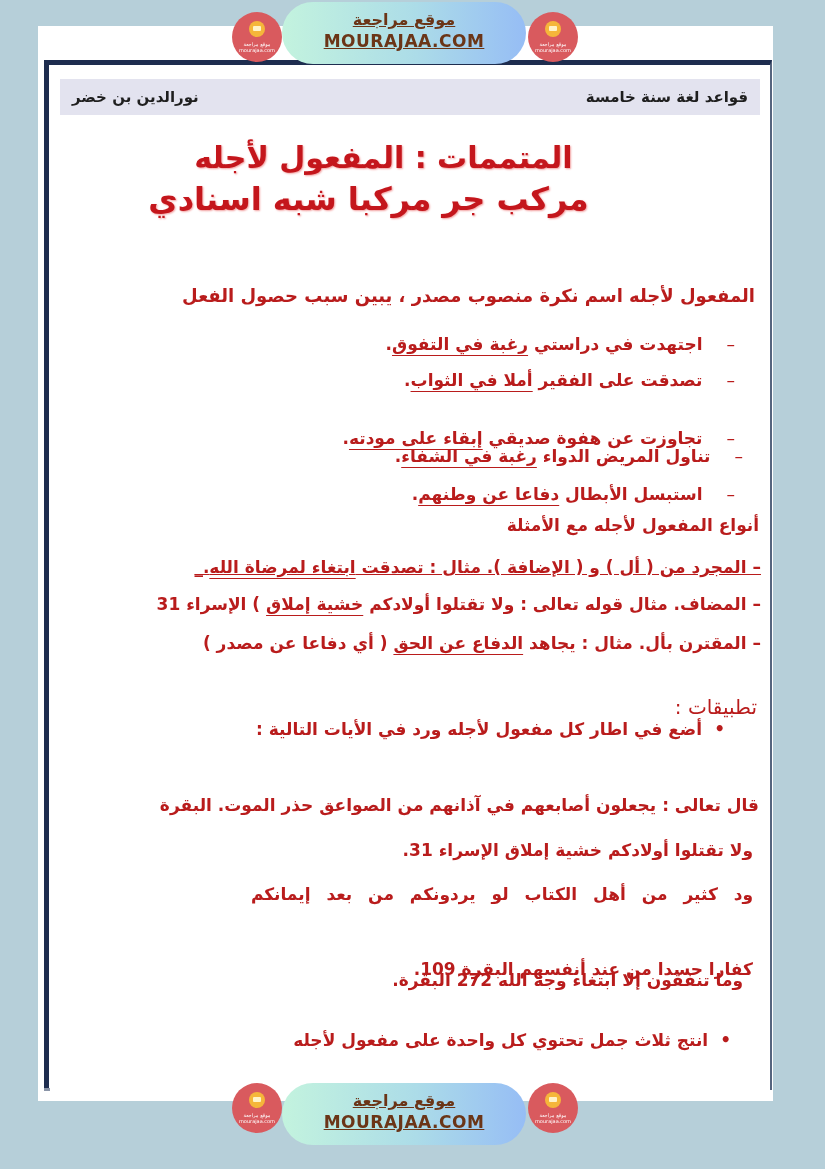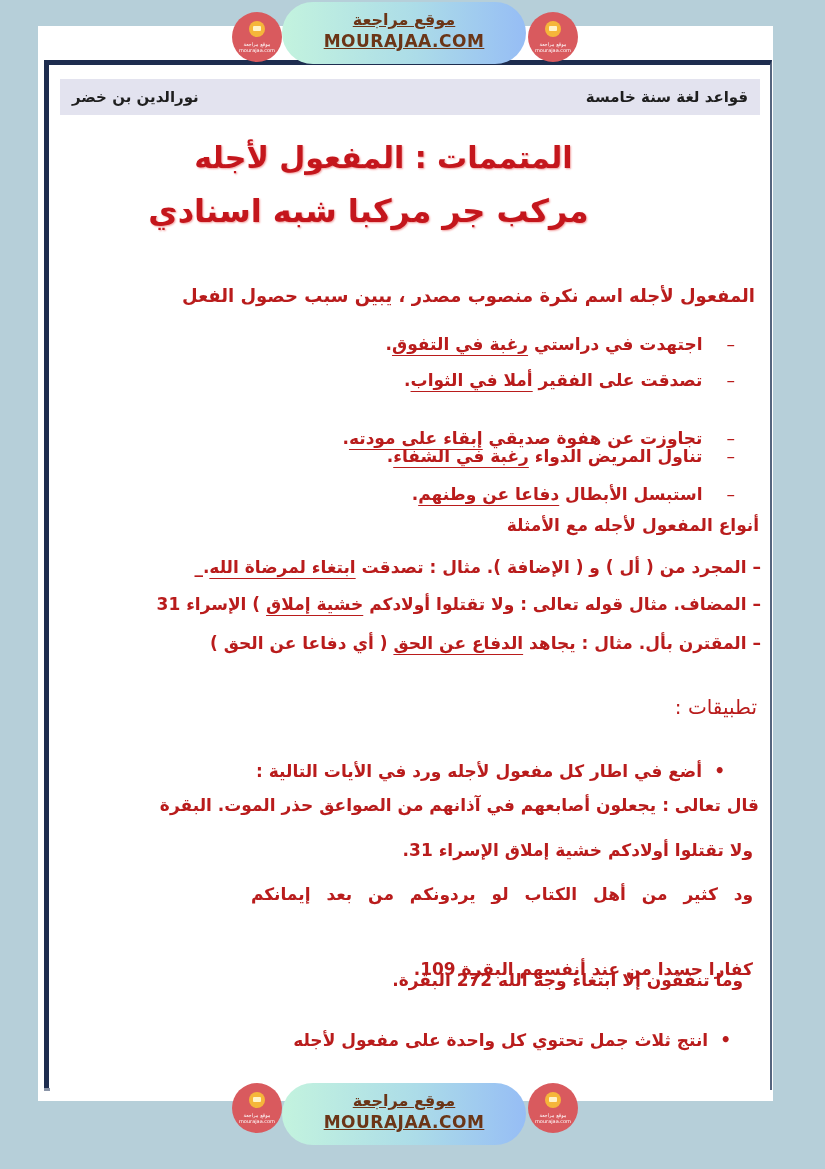--- a/index.html
+++ b/index.html
@@ -12,21 +12,21 @@
   .frame-bottom-cap { position: absolute; left: 44px; top: 1088px; width: 6px; height: 3px; background: #8b95a8; }
 
   .header-bar { position: absolute; left: 60px; top: 79px; width: 700px; height: 36px; background: #e3e3ef;
                 display: flex; justify-content: space-between; align-items: center; padding: 0 12px;
                 direction: rtl; font-weight: bold; font-size: 15px; color: #1f1f1f; }
 
   .title { position: absolute; left: 0; width: 737px; text-align: center; direction: rtl;
            font-family: "DejaVu Sans", sans-serif; font-weight: bold; color: #c4161c;
            text-shadow: 1px 1px 2px #f2a0a0; }
   .title.t1 { top: 140px; font-size: 30px; padding-left: 30px; }
-  .title.t2 { top: 192px; font-size: 32px; padding-left: 0; }
+  .title.t2 { top: 180px; font-size: 32px; padding-left: 0; }
 
   .text { position: absolute; direction: rtl; font-weight: bold; color: #b91c1c; font-size: 17px; white-space: nowrap; }
   .u { text-decoration: underline; text-underline-offset: 5px; }
   .dash { display: inline-block; margin-left: 24px; font-weight: normal; }
 
   .green { color: #b91c1c; font-weight: normal; font-size: 20px; }
 
   .banner { position: absolute; left: 282px; width: 244px; height: 62px; border-radius: 32px;
             background: linear-gradient(90deg, #c3f3de 0%, #acdce8 55%, #96bdf5 100%);
             text-align: center; color: #6b3517; font-weight: bold; }
@@ -69,42 +69,42 @@
 
 <div class="text" style="right:90px; top:334px;margin-left:11px;">
   <span class="dash">–</span><span>اجتهدت في دراستي </span><span class="u">رغبة في التفوق</span><span>.</span>
 </div>
 <div class="text" style="right:90px; top:370px;">
   <span class="dash">–</span><span>تصدقت على الفقير </span><span class="u">أملا في الثواب</span><span>.</span>
 </div>
 <div class="text" style="right:90px; top:428px;">
   <span class="dash">–</span><span>تجاوزت عن هفوة صديقي </span><span class="u">إبقاء على مودته</span><span>.</span>
 </div>
-<div class="text" style="right:90px; top:446px;">
+<div class="text" style="right:82px; top:446px;">
   <span class="dash">–</span><span>تناول المريض الدواء </span><span class="u">رغبة في الشفاء</span><span>.</span>
 </div>
 <div class="text" style="right:90px; top:484px;">
   <span class="dash">–</span><span>استبسل الأبطال </span><span class="u">دفاعا عن وطنهم</span><span>.</span>
 </div>
 
 <div class="text" style="right:66px; top:515px;">أنواع المفعول لأجله مع الأمثلة</div>
 
-<div class="text" style="right:64px; top:557px;">
+<div class="text" style="right:64px; top:557px;text-decoration:underline;">
   <span>– المجرد من ( أل ) و ( الإضافة ).   مثال : تصدقت </span><span class="u">ابتغاء لمرضاة الله</span><span>._</span>
 </div>
 <div class="text" style="right:64px; top:594px;">
   <span>– المضاف.   مثال قوله تعالى : ولا تقتلوا أولادكم </span><span class="u">خشية إملاق</span><span> ) الإسراء 31</span>
 </div>
 <div class="text" style="right:64px; top:633px;">
-  <span>– المقترن بأل.   مثال : يجاهد </span><span class="u">الدفاع عن الحق</span><span> ( أي دفاعا عن الحق )</span>
+  <span>– المقترن بأل.   مثال : يجاهد </span><span class="u">الدفاع عن الحق</span><span> ( أي دفاعا عن مصدر )</span>
 </div>
 
 <div class="text green" style="right:68px; top:695px;">تطبيقات :</div>
 
-<div class="text" style="right:100px; top:761px;text-align:right;">
+<div class="text" style="right:100px; top:719px;text-align:right;">
   <span style="margin-left:12px;">•</span><span>أضع في اطار كل مفعول لأجله ورد في الأيات التالية :</span>
 </div>
 <div class="text" style="right:66px; top:795px;">قال تعالى :  يجعلون أصابعهم في آذانهم من الصواعق حذر الموت. البقرة</div>
 <div class="text" style="right:72px; top:840px;">ولا تقتلوا أولادكم خشية إملاق   الإسراء 31.</div>
 <div class="text" style="right:72px; top:884px; word-spacing:10px;">ود كثير من أهل الكتاب لو يردونكم من بعد إيمانكم</div>
 <div class="text" style="right:72px; top:928px;margin-top:31px;">كفارا حسدا من عند أنفسهم  البقرة 109.</div>
 <div class="text" style="right:82px; top:970px;">وما تنفقون إلا ابتغاء وجه الله      272 البقرة.</div>
 
 <div class="text" style="right:94px; top:1030px;">
   <span style="margin-left:12px;">•</span><span>انتج ثلاث جمل تحتوي كل واحدة على مفعول لأجله</span>

